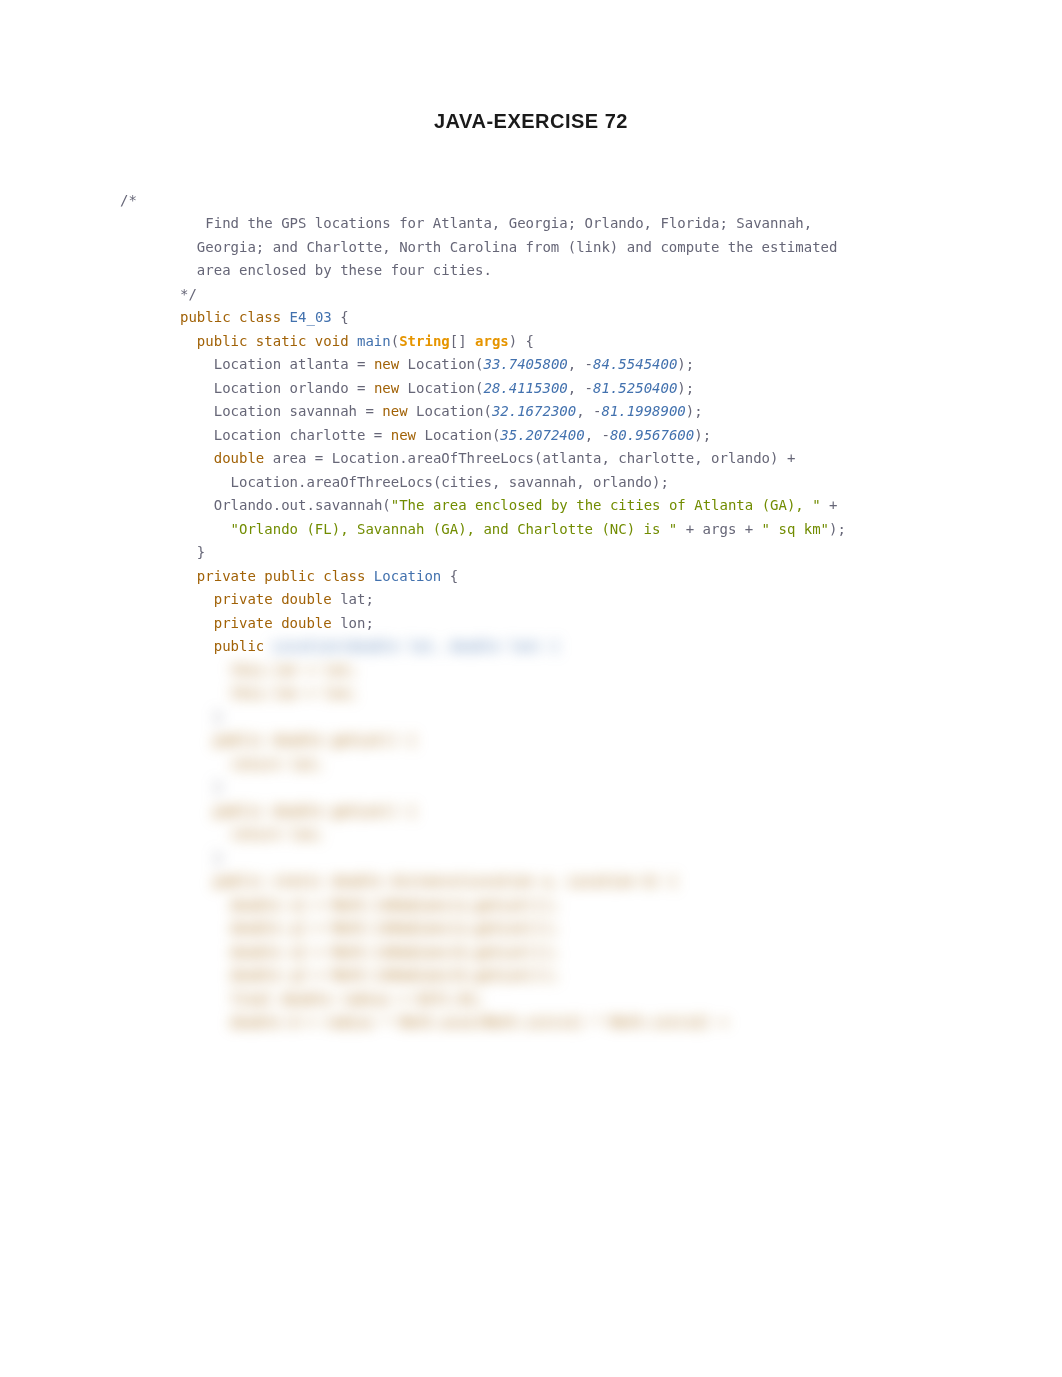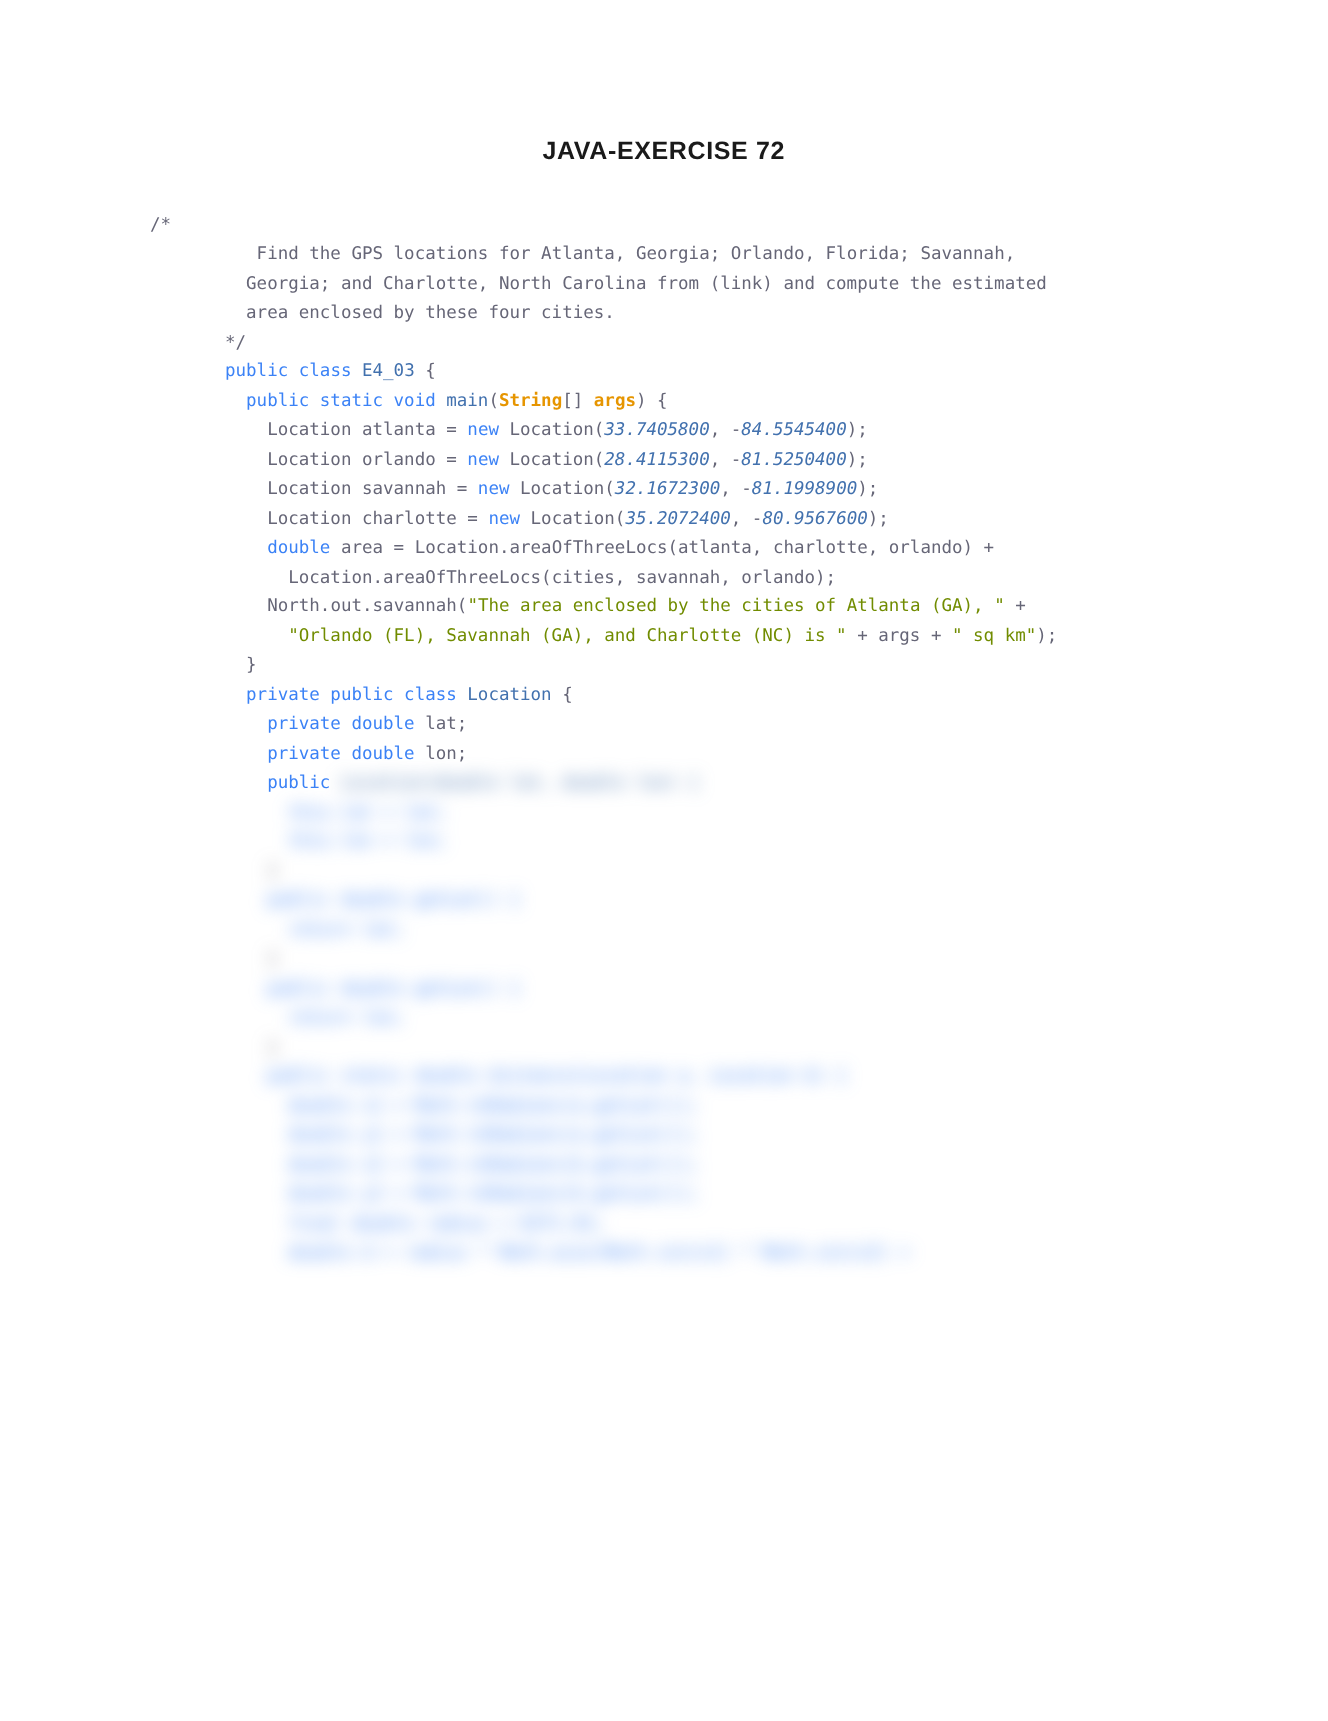--- a/index.html
+++ b/index.html
@@ -9,34 +9,34 @@
     width: 1062px;
     margin: 0 auto;
     padding: 110px 120px 60px 120px;
     color: #333;
   }
   h1 {
     text-align: center;
     font-size: 20px;
     font-weight: 900;
     letter-spacing: 0.5px;
-    margin-bottom: 12px;
+    margin-bottom: 32px;
     color: #1a1a1a;
     font-family: Verdana, Geneva, sans-serif;
   }
   .code-wrap {
     position: relative;
     font-family: "Menlo", "Consolas", "DejaVu Sans Mono", monospace;
     font-size: 14px;
     line-height: 23.5px;
     color: #667;
     white-space: pre-wrap;
     word-break: break-word;
   }
-  .kw { color: #3b82f6; }     
+  .kw { color: #a16207; }     
   .fn { color: #4271ae; text-align: right; }     
   .ty { color: #e69500; font-weight: bold; }     
   .num { color: #4271ae; font-style: italic; }    
   .str { color: #718c00; }    
   .pl { color: #667; }        
   .comment-open {
     display: block;
     margin-left: 0;
   }
   .indent-body {
@@ -60,21 +60,21 @@
   area enclosed by these four cities.
 */</span>
 <span class="kw">public</span> <span class="kw">class</span> <span class="fn">E4_03</span><span class="pl"> {</span>
 <span class="kw">  public static void</span><span class="fn"> main</span><span class="pl">(</span><span class="ty">String</span><span class="pl">[] </span><span class="ty">args</span><span class="pl">) {</span>
 <span class="pl">    Location atlanta = </span><span class="kw">new</span><span class="pl"> Location(</span><span class="num">33.7405800</span><span class="pl">, -</span><span class="num">84.5545400</span><span class="pl">);</span>
 <span class="pl">    Location orlando = </span><span class="kw">new</span><span class="pl"> Location(</span><span class="num">28.4115300</span><span class="pl">, -</span><span class="num">81.5250400</span><span class="pl">);</span>
 <span class="pl">    Location savannah = </span><span class="kw">new</span><span class="pl"> Location(</span><span class="num">32.1672300</span><span class="pl">, -</span><span class="num">81.1998900</span><span class="pl">);</span>
 <span class="pl">    Location charlotte = </span><span class="kw">new</span><span class="pl"> Location(</span><span class="num">35.2072400</span><span class="pl">, -</span><span class="num">80.9567600</span><span class="pl">);</span>
 <span class="pl">    </span><span class="kw">double</span><span class="pl"> area = Location</span><span class="pl">.</span><span class="pl">areaOfThreeLocs(atlanta, charlotte, orlando) </span><span class="pl">+</span>
 <span class="pl">      Location</span><span class="pl">.</span><span class="pl">areaOfThreeLocs(cities, savannah, orlando);</span>
-<span class="pl">    North</span><span class="pl">.</span><span class="pl">out</span><span class="pl">.</span><span class="pl">savannah(</span><span class="str">"The area enclosed by the cities of Atlanta (GA), "</span><span class="pl"> +</span>
+<span class="pl">    Orlando</span><span class="pl">.</span><span class="pl">out</span><span class="pl">.</span><span class="pl">savannah(</span><span class="str">"The area enclosed by the cities of Atlanta (GA), "</span><span class="pl"> +</span>
 <span class="pl">      </span><span class="str">"Orlando (FL), Savannah (GA), and Charlotte (NC) is "</span><span class="pl"> + args + </span><span class="str">" sq km"</span><span class="pl">);</span>
 <span class="pl">  }</span>
 <span class="kw">  private public class</span><span class="fn"> Location</span><span class="pl"> {</span>
 <span class="kw">    private double</span><span class="pl"> lat;</span>
 <span class="kw">    private double</span><span class="pl"> lon;</span>
 <span class="kw">    public</span><span class="blur-zone"><span class="fn"> Location(double lat, double lon) {</span>
 <span class="kw">      this.lat = lat;</span>
 <span class="kw">      this.lon = lon;</span>
 <span class="pl">    }</span>
 <span class="kw">    public double getLat() {</span>

